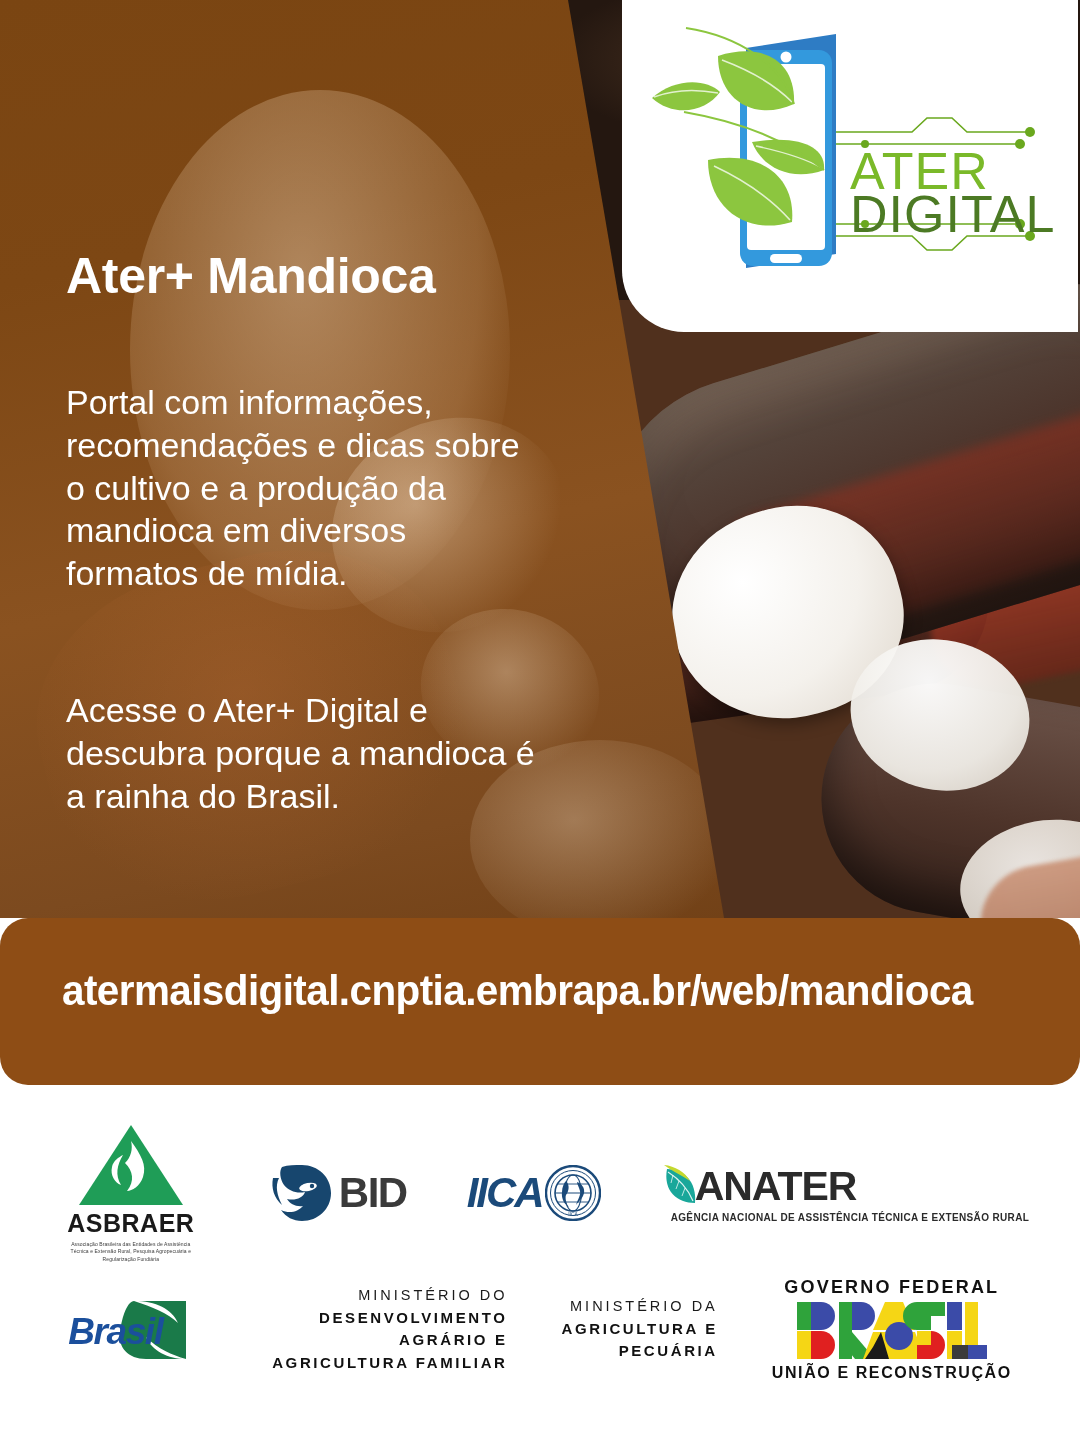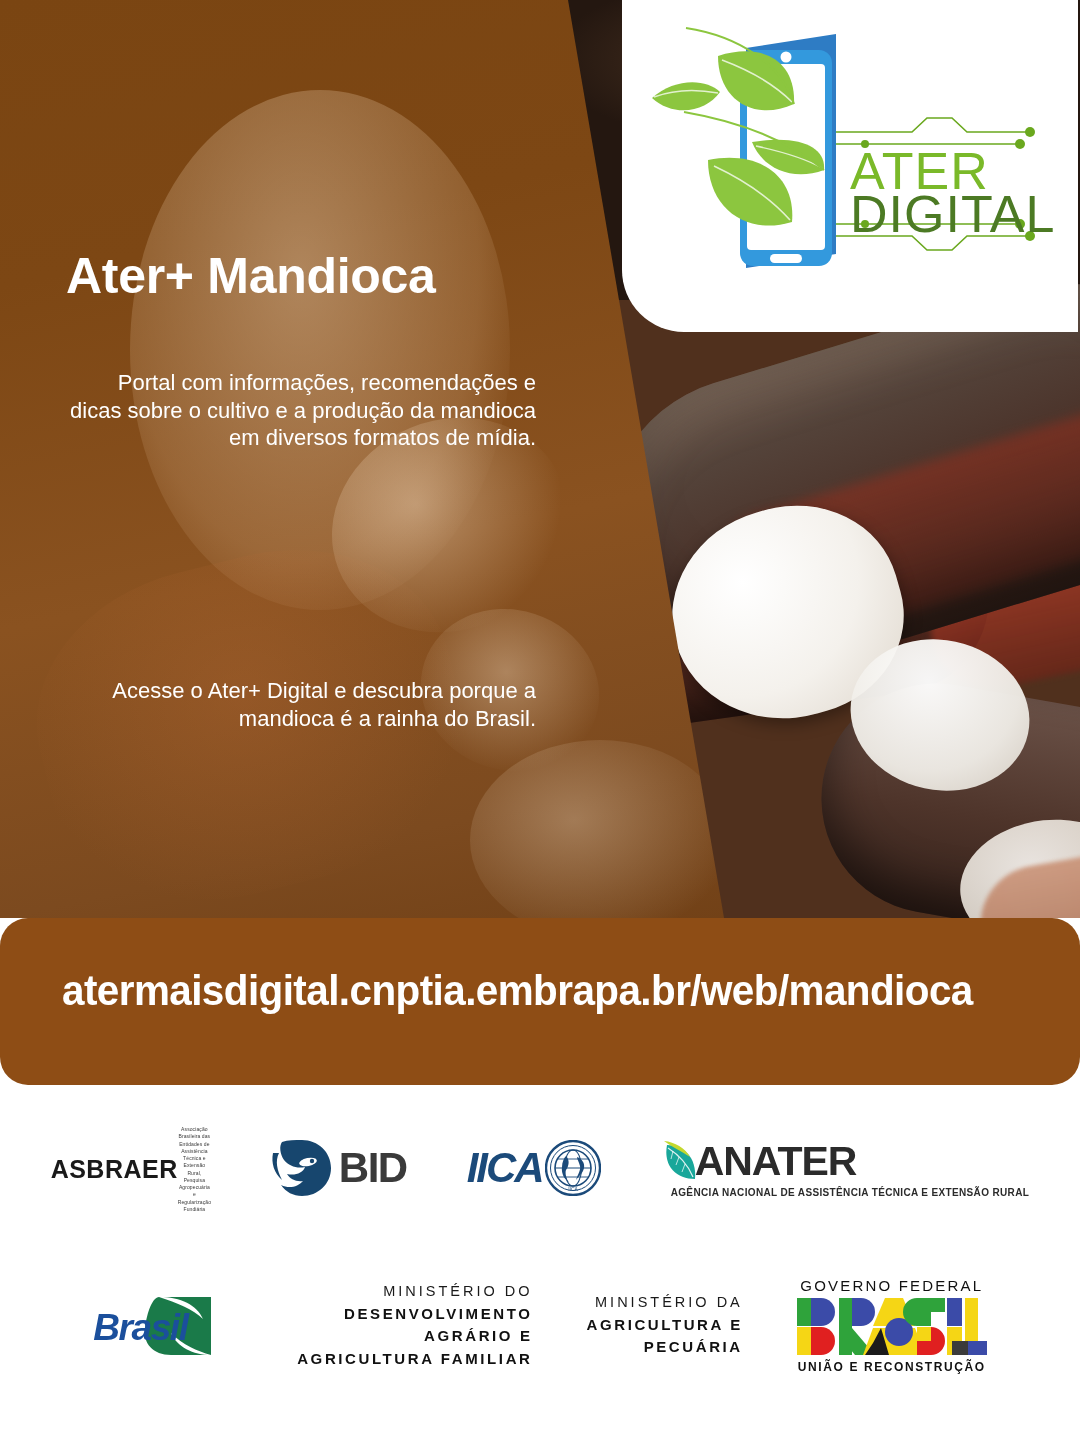--- a/index.html
+++ b/index.html
@@ -123,21 +123,21 @@
   }
 
   
   .title{
     position:absolute;left:66px;top:216px;width:470px;
     color:#ffffff;font-size:50px;font-weight:bold;letter-spacing:-.3px;
     line-height:1.05;
   }
   .para{
     position:absolute;left:66px;width:470px;color:#fff;
-    font-size:22px;line-height:1.26;font-weight:400;text-align:right;
+    font-size:34px;line-height:1.26;font-weight:400;
   }
   .para1{top:347px;}
   .para2{top:655px;}
 
   
   .logo-panel{
     position:absolute;left:622px;top:0;width:456px;height:332px;
     background:#ffffff;border-bottom-left-radius:62px;
   }
   .ater-logo{position:absolute;left:0;top:0;width:458px;height:332px;}
@@ -158,21 +158,21 @@
 
   
   .footer{position:absolute;left:0;top:1085px;width:1080px;height:355px;background:#fff;}
   .logo-row{position:absolute;display:flex;align-items:center;}
   .row1{left:0;top:38px;width:1080px;justify-content:center;gap:60px;}
   .row2{left:0;top:192px;width:1080px;justify-content:center;gap:54px;}
 
   .lg{display:flex;align-items:center;justify-content:center;}
 
   
-  .asbraer{flex-direction:row;width:160px;}
+  .asbraer{flex-direction:column;width:160px;}
   .asbraer .word{
     font-size:25px;font-weight:bold;color:#1a1a1a;letter-spacing:.5px;
     margin-top:2px;font-family:"Liberation Sans",sans-serif;
   }
   .asbraer .tag{
     font-size:5px;color:#3a3a3a;text-align:center;line-height:1.45;margin-top:3px;
     width:128px;letter-spacing:.1px;
   }
 
   
@@ -196,22 +196,22 @@
     font-size:37px;font-weight:bold;font-style:italic;color:#1b4f9c;letter-spacing:-1.4px;
   }
 
   
   .min{display:flex;flex-direction:column;align-items:flex-end;line-height:1.5;}
   .min .l1{font-size:14.5px;color:#1a1a1a;letter-spacing:3px;font-weight:400;}
   .min .l2,.min .l3,.min .l4{font-size:15px;color:#111;letter-spacing:2.6px;font-weight:bold;}
 
   
   .gov{display:flex;flex-direction:column;align-items:center;}
-  .gov .gtop{font-size:15px;font-weight:normal;letter-spacing:2.2px;color:#111;}
-  .gov .gbot{font-size:12px;font-weight:bold;letter-spacing:1.6px;color:#111;margin-top:3px;}
+  .gov .gtop{font-size:18px;font-weight:bold;letter-spacing:2.2px;color:#111;}
+  .gov .gbot{font-size:16px;font-weight:bold;letter-spacing:1.6px;color:#111;margin-top:3px;}
   .gov .brasil{margin:4px 0 1px 0;}
 </style>
 </head>
 <body>
 
 <div class="poster">
 
   <div class="hero">
     <div class="photo">
       <div class="bgdark"></div>

